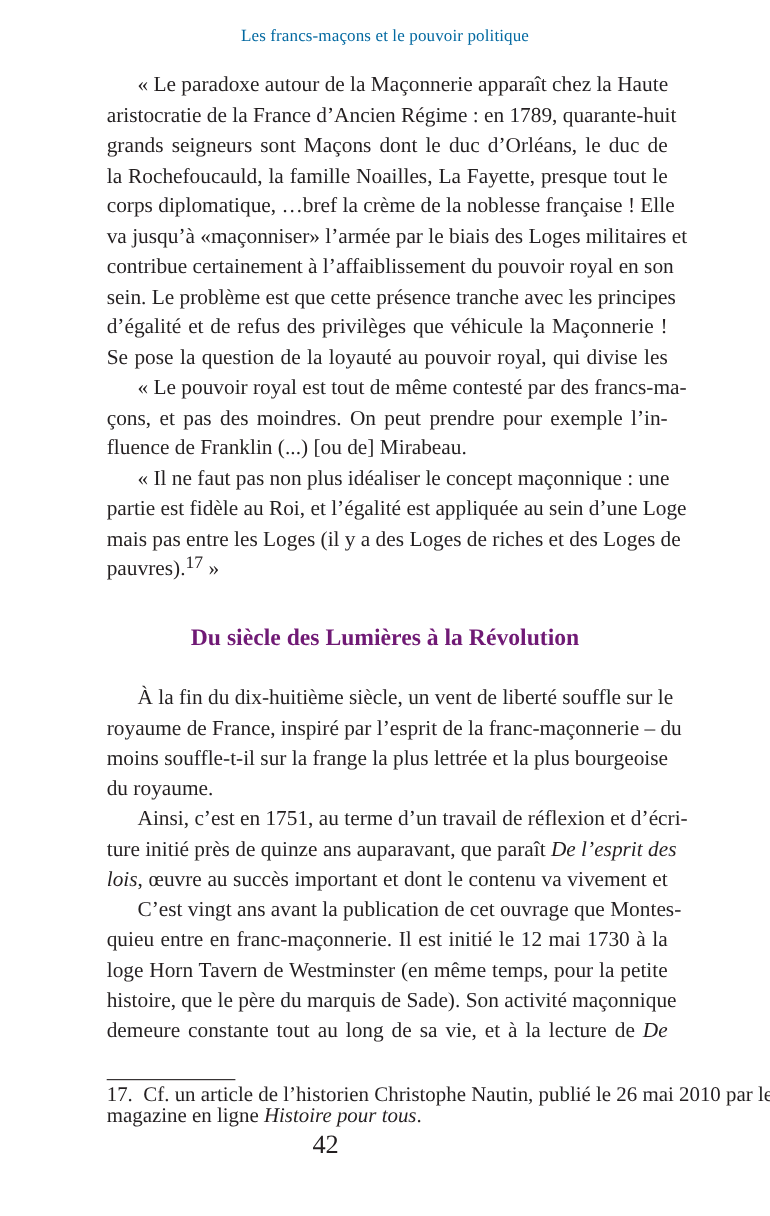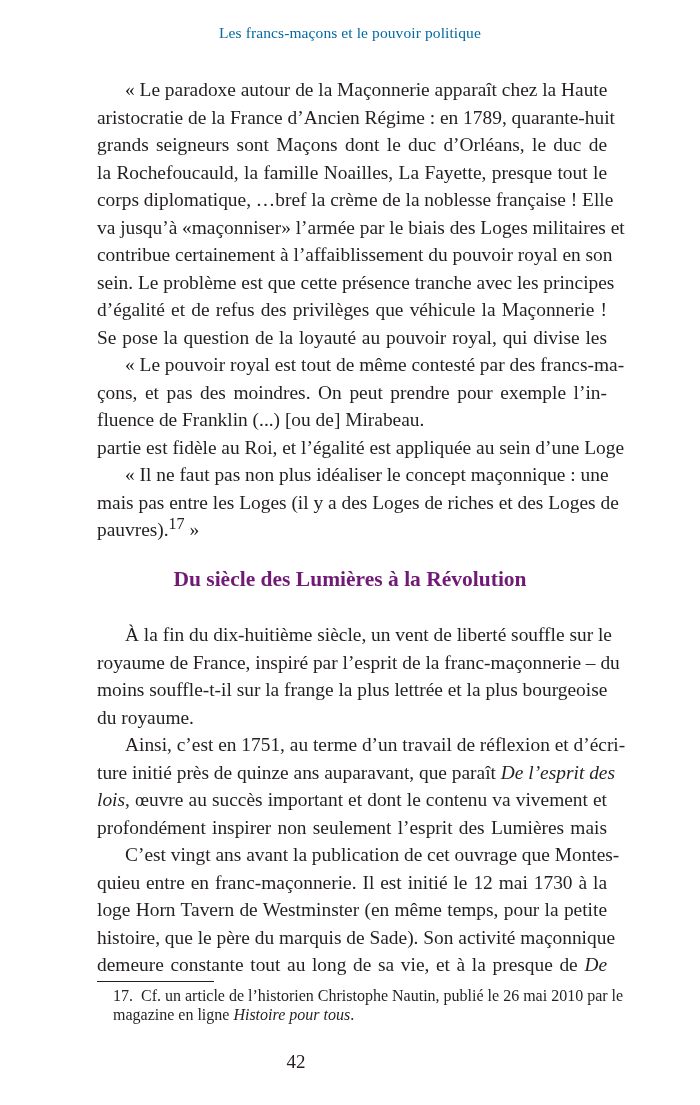--- a/index.html
+++ b/index.html
@@ -9,75 +9,74 @@
                     font-size: 15.5px; color: #0369a1; letter-spacing: 0.1px; }
     .text-block { position: absolute; left: 97px; width: 510px; }
     .line { font-size: 19.4px; line-height: 27.5px; height: 27.5px; white-space: nowrap;
             text-align: justify; text-align-last: justify; }
     .line.last { text-align-last: left; }
     .line.indent { text-indent: 28px; }
     .heading { position: absolute; top: 567px; left: 0; width: 700px; text-align: center;
                font-weight: bold; font-size: 21.5px; color: #701a75; }
     .footnote-rule { position: absolute; top: 981px; left: 97px; width: 117px; height: 0;
                      border-top: 1px solid #231f20; }
-    .footnote { position: absolute; top: 986px; left: 97px; width: 510px; font-size: 16px;
-                line-height: 19px; margin-left: 16px; }
+    .footnote { position: absolute; top: 986px; left: 97px; width: 510px; font-size: 19px;
+                line-height: 19px; }
     .footnote .fl { white-space: nowrap; }
-    .page-number { position: absolute; top: 1051px; left: 0; width: 592px; text-align: center;
-                   font-size: 19px; }
+    .page-number { position: absolute; top: 1028px; left: 0; width: 592px; text-align: center;
+                   font-size: 24px; }
     sup { font-size: 16px; vertical-align: 7px; line-height: 0; }
     i { font-style: italic; }
   </style>
 </head>
 <body>
 
 <div class="running-head">Les francs-maçons et le pouvoir politique</div>
 
-<div class="text-block" id="quote-block" style="top:76px;">
+<div class="text-block" id="quote-block" style="top:64px;">
   <div id="quote-lines">
       <div class="line indent">« Le paradoxe autour de la Maçonnerie apparaît chez la Haute</div>
       <div class="line">aristocratie de la France d’Ancien Régime : en 1789, quarante-huit</div>
       <div class="line">grands seigneurs sont Maçons dont le duc d’Orléans, le duc de</div>
       <div class="line">la  Rochefoucauld, la famille Noailles, La Fayette, presque tout le</div>
       <div class="line">corps diplomatique, …bref la crème de la noblesse française ! Elle</div>
       <div class="line">va jusqu’à «maçonniser» l’armée par le biais des Loges militaires et</div>
       <div class="line">contribue certainement à l’affaiblissement du pouvoir royal en son</div>
       <div class="line">sein. Le problème est que cette présence tranche avec les principes</div>
       <div class="line">d’égalité et de refus des privilèges que véhicule la Maçonnerie !</div>
       <div class="line">Se pose la question de la loyauté au pouvoir royal, qui divise les</div>
       <div class="line indent">« Le pouvoir royal est tout de même contesté par des francs-ma-</div>
       <div class="line">çons, et pas des moindres. On peut prendre pour exemple l’in-</div>
       <div class="line last">fluence de Franklin (...) [ou de] Mirabeau.</div>
+      <div class="line indent">« Il ne faut pas non plus idéaliser le concept maçonnique : une</div>
       <div class="line">partie est fidèle au Roi, et l’égalité est appliquée au sein d’une Loge</div>
-      <div class="line indent">« Il ne faut pas non plus idéaliser le concept maçonnique : une</div>
       <div class="line">mais pas entre les Loges (il y a des Loges de riches et des Loges de</div>
     </div>
   <div class="line last"><span>pauvres).</span><sup>17</sup><span> »</span></div>
 </div>
 
 <div class="heading">Du siècle des Lumières à la Révolution</div>
 
 <div class="text-block" id="body-block" style="top:621px;">
   <div id="body-lines">
       <div class="line indent">À la fin du dix-huitième siècle, un vent de liberté souffle sur le</div>
       <div class="line">royaume de France, inspiré par l’esprit de la franc-maçonnerie – du</div>
       <div class="line">moins souffle-t-il sur la frange la plus lettrée et la plus bourgeoise</div>
       <div class="line last">du royaume.</div>
       <div class="line indent">Ainsi, c’est en 1751, au terme d’un travail de réflexion et d’écri-</div>
     </div>
   <div class="line"><span>ture initié près de quinze ans auparavant, que paraît </span><i>De l’esprit des</i></div>
   <div class="line"><i>lois</i><span>, œuvre au succès important et dont le contenu va vivement et</span></div>
   <div id="body-lines-2">
-      <div class="line">profondément inspirer non seulement l’esprit des Lumières mais</div>
       <div class="line indent">C’est vingt ans avant la publication de cet ouvrage que Montes-</div>
       <div class="line">quieu entre en franc-maçonnerie. Il est initié le 12 mai 1730 à la</div>
       <div class="line">loge Horn Tavern de Westminster (en même temps, pour la petite</div>
       <div class="line">histoire, que le père du marquis de Sade). Son activité maçonnique</div>
     </div>
-  <div class="line"><span>demeure constante tout au long de sa vie, et à la presque de </span><i>De</i></div>
+  <div class="line"><span>demeure constante tout au long de sa vie, et à la lecture de </span><i>De</i></div>
 </div>
 
 <div class="footnote-rule"></div>
 <div class="footnote">
   <div class="fl"><span>17.</span>&nbsp;&nbsp;<span>Cf. un article de l’historien Christophe Nautin, publié le 26 mai 2010 par le</span></div>
   <div class="fl"><span>magazine en ligne </span><i>Histoire pour tous</i><span>.</span></div>
 </div>
 
 <div class="page-number">42</div>
 

